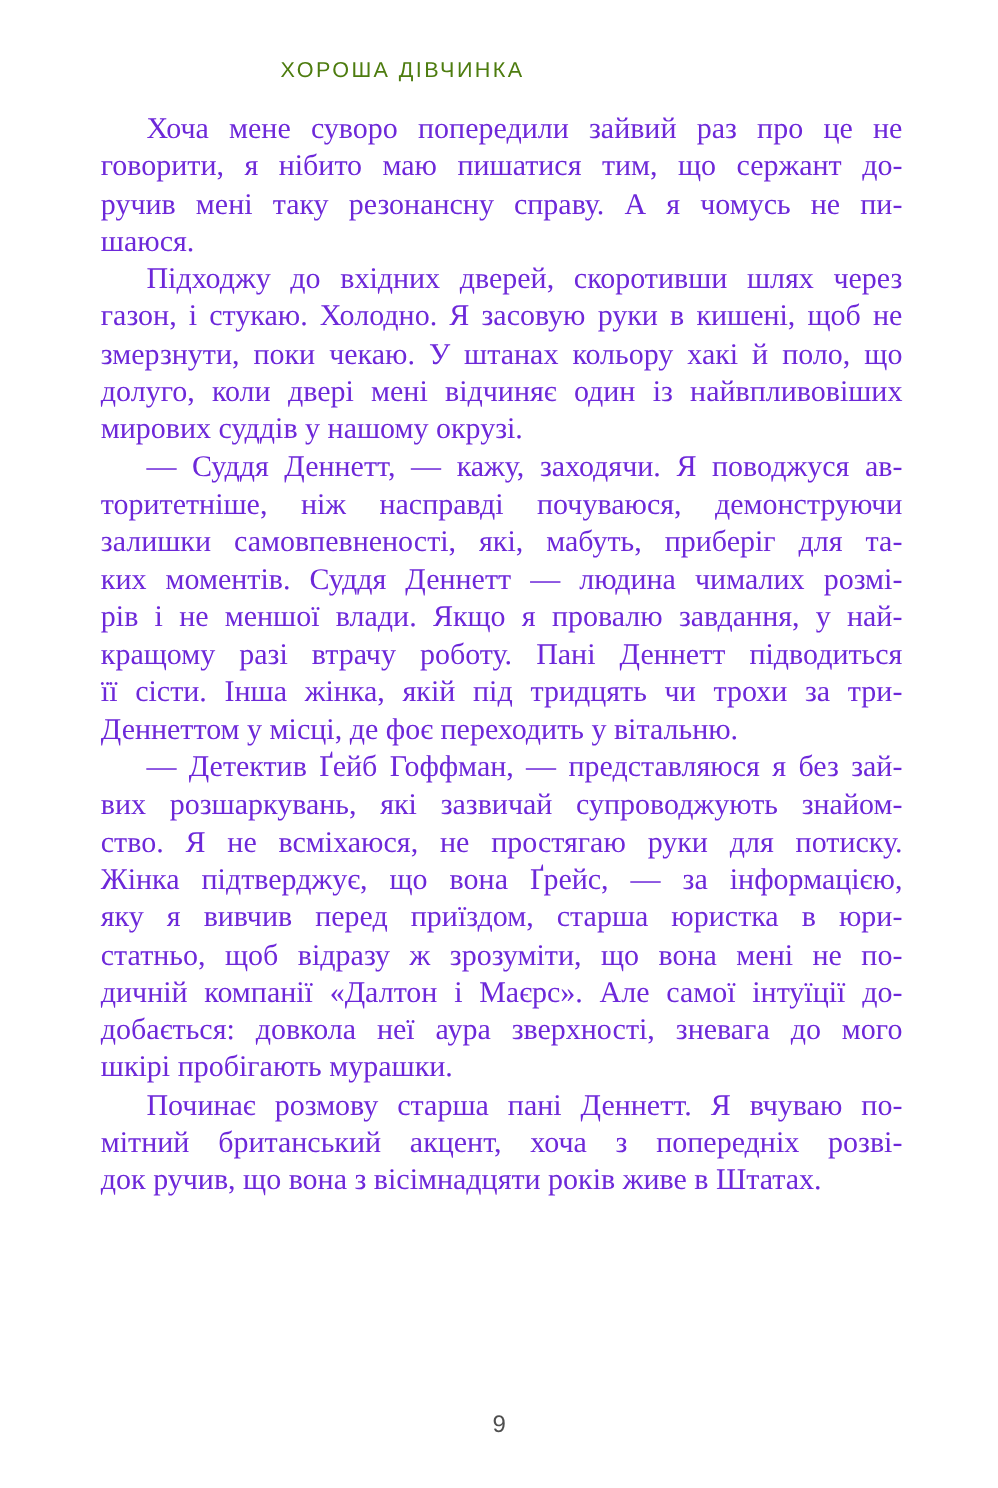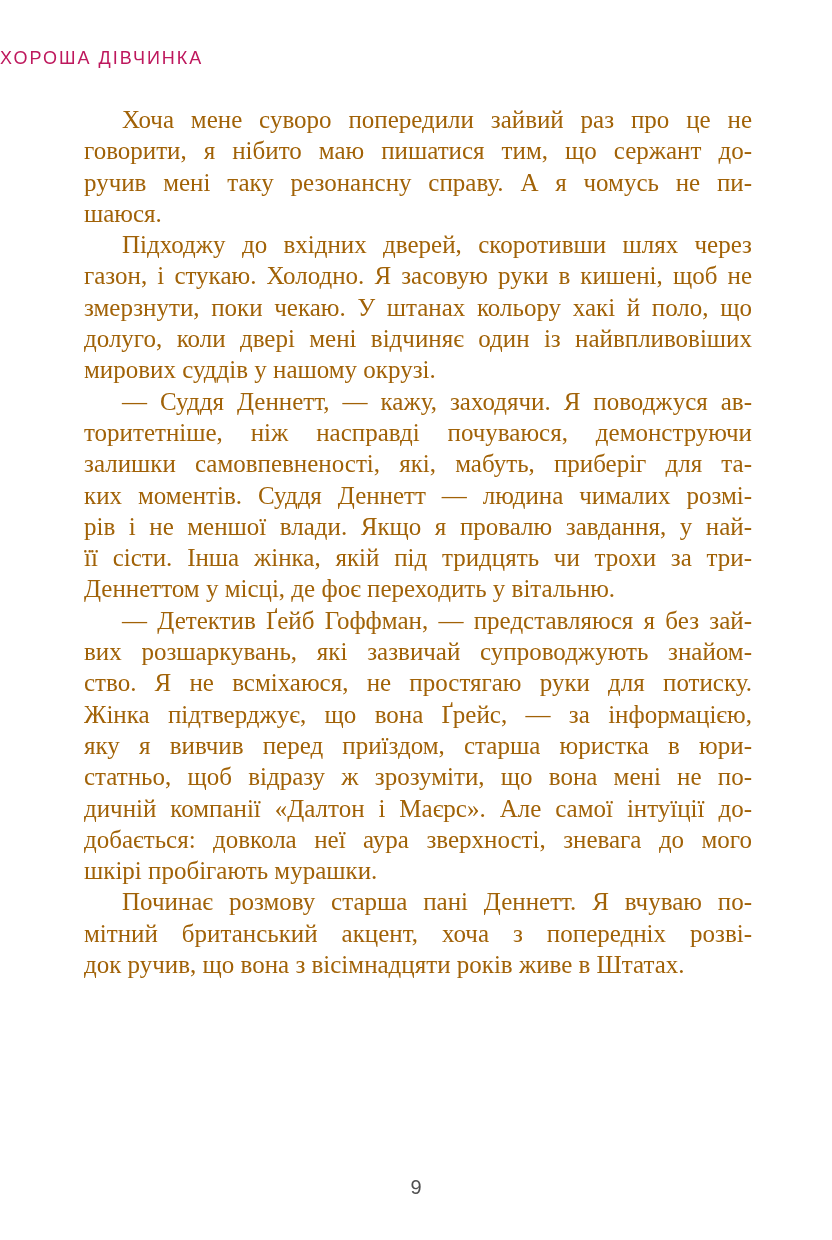--- a/index.html
+++ b/index.html
@@ -13,34 +13,35 @@
     height: 1240px;
     background: #ffffff;
     overflow: hidden;
     font-family: "Liberation Serif", "DejaVu Serif", serif;
   }
   .running-head {
     position: absolute;
     top: 48px;
     left: 0;
     width: 671px;
+    text-align: center;
     font-family: "Liberation Sans", "DejaVu Sans", sans-serif;
     font-size: 18px;
     font-weight: 400;
     letter-spacing: 2px;
-    color: #be185d;
+    color: #4d7c0f;
   }
   .page-text {
     position: absolute;
-    top: 104px;
+    top: 92px;
     left: 84px;
     width: 668px;
     font-size: 25px;
     line-height: 31.3px;
-    color: #a16207;
+    color: #6d28d9;
   }
   .para { margin: 0; padding: 0; }
   .line {
     text-align: justify;
     text-align-last: justify;
     white-space: normal;
   }
   .line.first { padding-left: 38px; }
   .line.last { text-align-last: left; }
   .folio {
@@ -74,20 +75,21 @@
         <div class="line">змерзнути, поки чекаю. У штанах кольору хакі й поло, що</div>
         <div class="line">долуго, коли двері мені відчиняє один із найвпливовіших</div>
         <div class="line last">мирових суддів у нашому окрузі.</div>
       </div>
       <div class="para">
         <div class="line first">— Суддя Деннетт, — кажу, заходячи. Я поводжуся ав-</div>
         <div class="line">торитетніше, ніж насправді почуваюся, демонструючи</div>
         <div class="line">залишки самовпевненості, які, мабуть, приберіг для та-</div>
         <div class="line">ких моментів. Суддя Деннетт — людина чималих розмі-</div>
         <div class="line">рів і не меншої влади. Якщо я провалю завдання, у най-</div>
+        <div class="line">кращому разі втрачу роботу. Пані Деннетт підводиться</div>
         <div class="line">її сісти. Інша жінка, якій під тридцять чи трохи за три-</div>
         <div class="line last">Деннеттом у місці, де фоє переходить у вітальню.</div>
       </div>
       <div class="para">
         <div class="line first">— Детектив Ґейб Гоффман, — представляюся я без зай-</div>
         <div class="line">вих розшаркувань, які зазвичай супроводжують знайом-</div>
         <div class="line">ство. Я не всміхаюся, не простягаю руки для потиску.</div>
         <div class="line">Жінка підтверджує, що вона Ґрейс, — за інформацією,</div>
         <div class="line">яку я вивчив перед приїздом, старша юристка в юри-</div>
         <div class="line">статньо, щоб відразу ж зрозуміти, що вона мені не по-</div>

